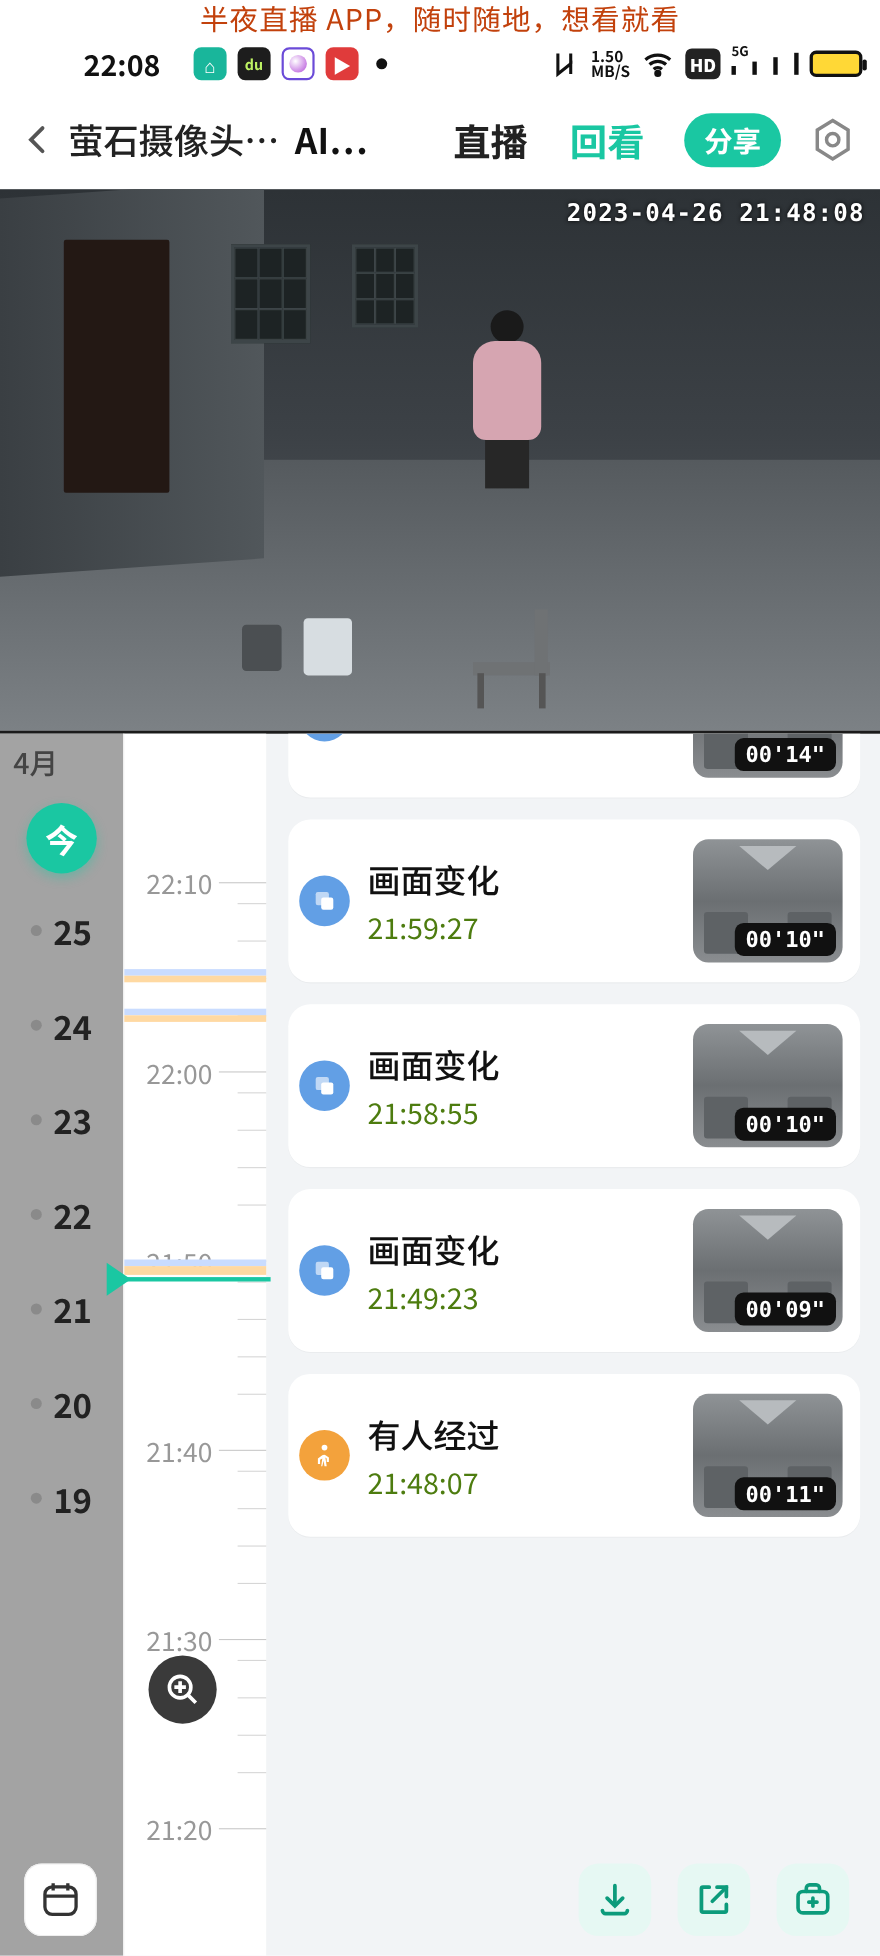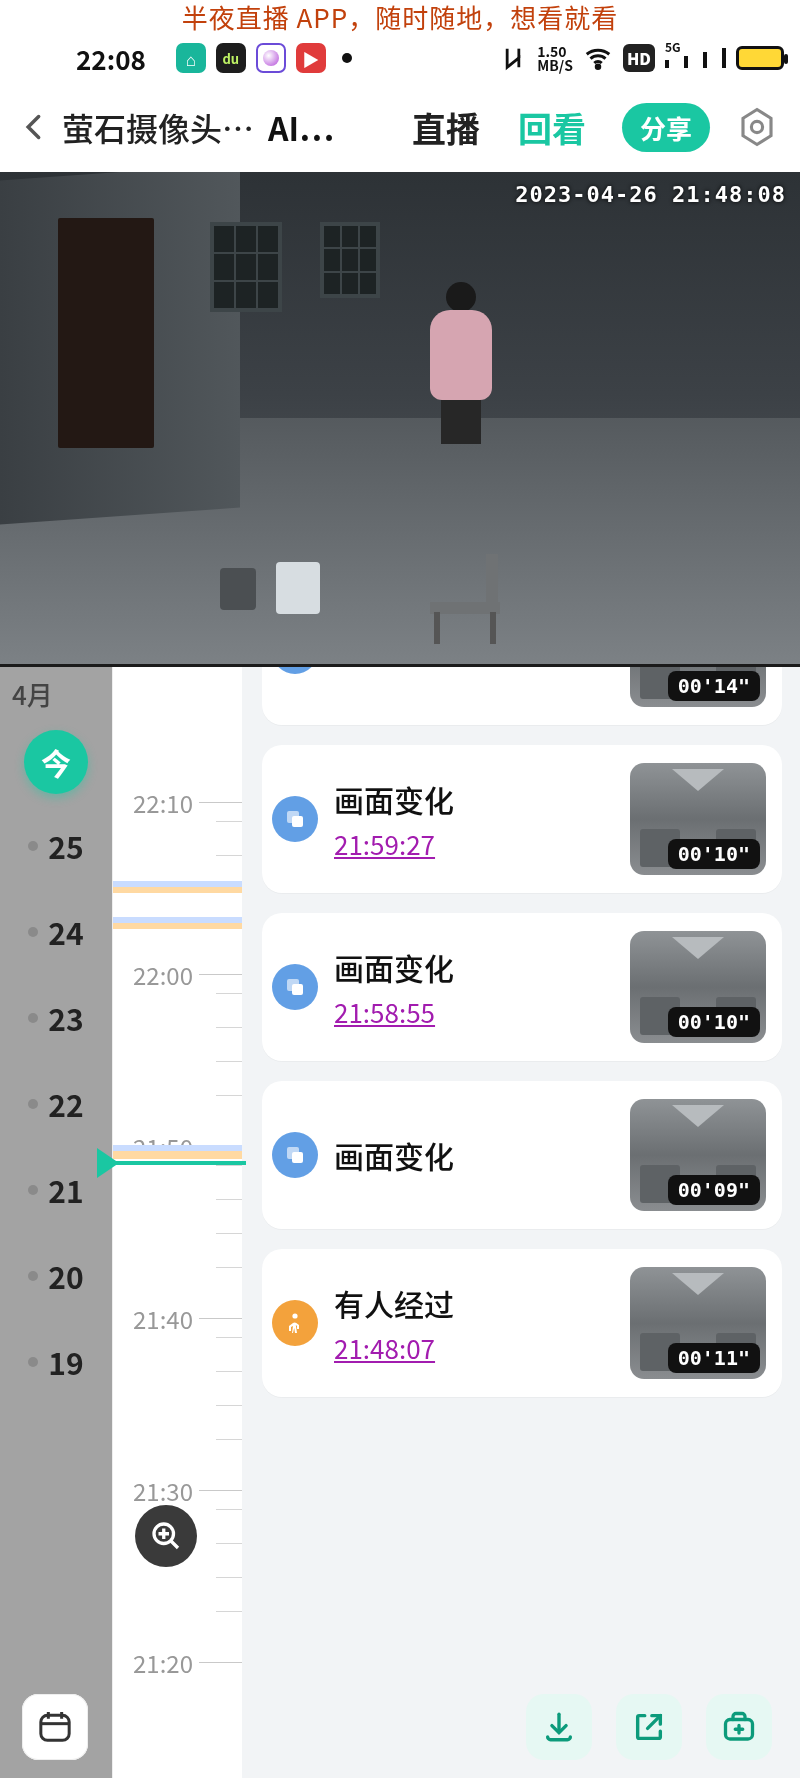--- a/index.html
+++ b/index.html
@@ -176,21 +176,21 @@
     display:flex;align-items:center;
     padding:18px 16px 18px 10px;margin-top:20px;gap:16px;
     box-shadow:0 1px 0 rgba(0,0,0,.03);
   }
   .event-card.partial{margin-top:-90px;} 
   .ev-icon{width:46px;height:46px;border-radius:50%;display:flex;align-items:center;justify-content:center;flex:0 0 46px;}
   .ev-icon.blue{background:var(--blue);}
   .ev-icon.orange{background:var(--orange);}
   .ev-text{flex:1;min-width:0;}
   .ev-title{font-size:30px;font-weight:500;color:#111;}
-  .ev-time{font-size:26px;color:#a21caf;margin-top:4px;text-decoration:underline;}
+  .ev-time{font-size:26px;color:#4d7c0f;margin-top:4px;}
   .ev-thumb{width:136px;height:112px;border-radius:14px;position:relative;flex:0 0 136px;
     background:linear-gradient(180deg,#8f9396 0%,#6b6f72 50%,#8a8d90 100%);overflow:hidden;}
   .ev-thumb .lamp{position:absolute;top:6px;left:50%;transform:translateX(-50%);
     width:0;height:0;border-left:26px solid transparent;border-right:26px solid transparent;
     border-top:22px solid #b7bbbe;}
   .ev-thumb .block{position:absolute;bottom:8px;width:40px;height:38px;background:#5e6265;border-radius:3px;}
   .ev-thumb .dur{position:absolute;right:6px;bottom:6px;background:#111;color:#fff;
     font-size:20px;font-weight:600;padding:3px 10px;border-radius:8px;font-family:monospace;}
 
   
@@ -511,20 +511,21 @@
 
     <div class="event-card">
       <span class="ev-icon blue">
         <svg width="24" height="24" viewBox="0 0 24 24" fill="#fff">
             <rect x="4" y="4" width="12" height="12" rx="2" opacity=".6"></rect>
             <rect x="9" y="9" width="11" height="11" rx="2"></rect>
           </svg>
       </span>
       <div class="ev-text">
         <div class="ev-title">画面变化</div>
+        <div class="ev-time">21:49:23</div>
       </div>
       <div class="ev-thumb">
         <div class="lamp"></div>
           <div class="block" style="left:10px;"></div>
           <div class="block" style="right:10px;"></div>
         <div class="dur">00'09"</div>
       </div>
     </div>
 
     <div class="event-card">

